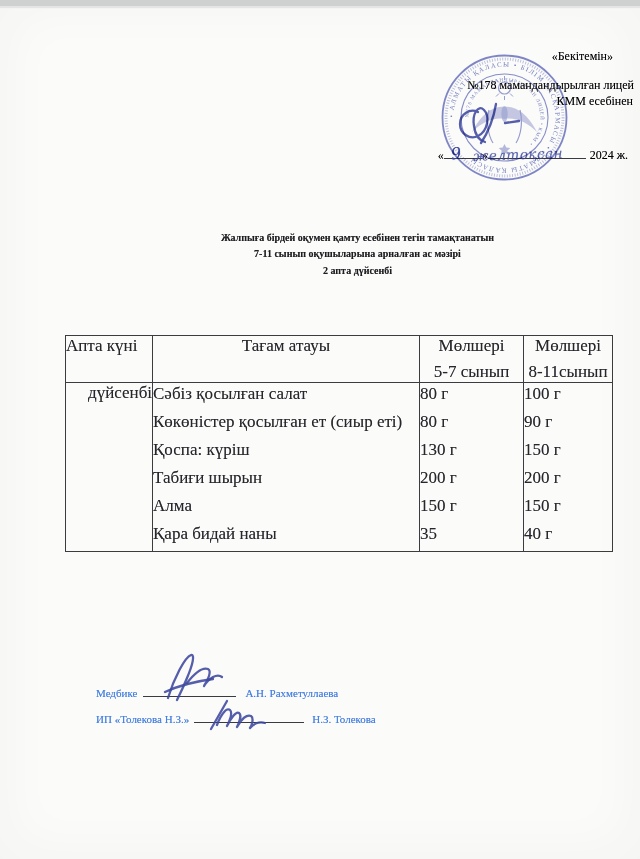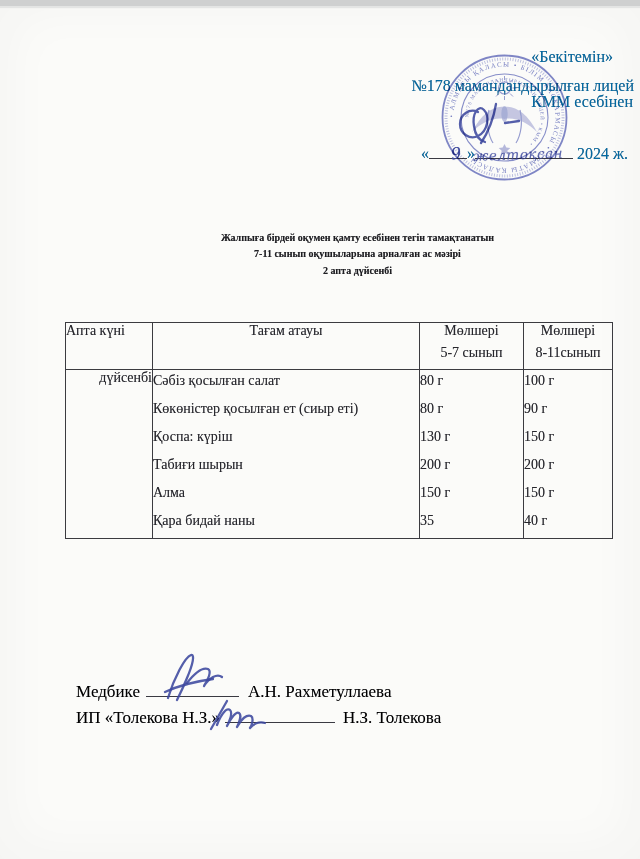--- a/index.html
+++ b/index.html
@@ -13,21 +13,21 @@
     background:#fbfbf9;
     box-shadow:inset 0 0 60px rgba(60,60,55,0.04);
   }
   .scan-strip{
     position:absolute;top:0;left:0;width:640px;height:9px;
     background:linear-gradient(#cfd0d0 0 6px,#e4e5e4 6px 8px,#f4f4f2 8px 9px);
   }
   
   .approval-line{
     position:absolute;
-    font-size:16px;line-height:13px;color:#0369a1;
+    font-size:12px;line-height:13px;color:#000000;
     white-space:nowrap;
     text-shadow:0 0 0.5px rgba(40,40,60,0.45);
   }
   .al1{top:50px;right:27px;}
   .al2{top:79px;right:6px;padding-left:48px;}
   .al3{top:95px;right:7px;}
   .al4{top:122px;right:5px;}
   .al5{top:146px;right:12px;text-align:center;}
   .uline{
     display:inline-block;border-bottom:1.2px solid #3a3a42;
@@ -57,41 +57,41 @@
   
   .stamp-svg{position:absolute;top:52px;left:439px;mix-blend-mode:multiply;}
   
   .title-block{
     position:absolute;top:230px;left:75px;width:565px;
     text-align:center;font-weight:bold;font-size:10px;line-height:16.4px;
     color:#1e1e22;text-shadow:0 0 0.5px rgba(20,20,30,0.5);
   }
   
   .menu-table{
-    position:absolute;top:322px;left:65px;
+    position:absolute;top:335px;left:65px;
     border-collapse:collapse;table-layout:fixed;width:547px;
-    font-size:14px;color:#26262c;
+    font-size:17px;color:#26262c;
     text-shadow:0 0 0.5px rgba(30,30,40,0.4);
   }
   .menu-table td,.menu-table th{
     border:1.2px solid #3b3b40;vertical-align:top;
     font-weight:normal;padding:0;
   }
   .th-day{padding:6px 0 0 10px;text-align:left;height:46px;}
   .th-dish{padding-top:6px;text-align:center;}
   .th-qty{padding:6px 0 0 7px;text-align:center;}
   .th-qty .sub{display:block;margin-top:6px;}
   .td-day{padding-top:4px;text-align:right;height:166px;}
   .td-dish{padding:3px 0 0 8px;}
   .td-qty{padding:3px 0 0 7px;}
   .cell-item{display:block;height:28px;line-height:21px;}
   
   .sigrow{
-    position:absolute;left:76px;white-space:nowrap;
-    font-size:17px;line-height:14px;color:#000000;
+    position:absolute;left:96px;white-space:nowrap;
+    font-size:11px;line-height:14px;color:#3b82f6;
     text-shadow:0 0 0.5px rgba(40,40,60,0.4);
   }
   .sr1{top:684px;}
   .sr2{top:710px;}
   .uline.n1{width:93px;margin:0 9px 0 6px;}
   .uline.n2{width:110px;margin:0 8px 0 5px;}
 </style>
 </head>
 <body>
 

